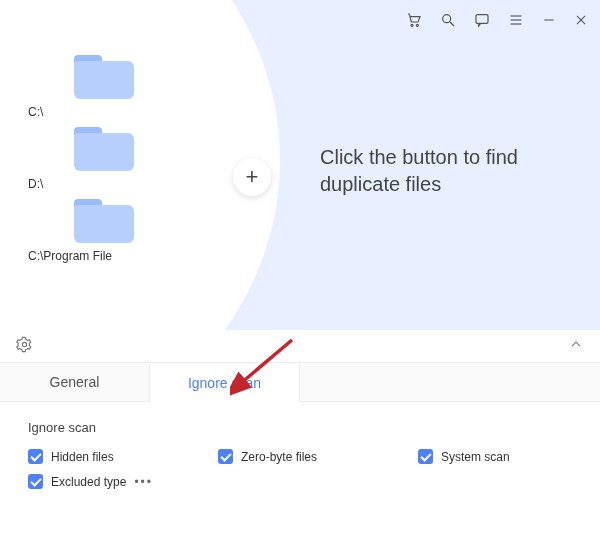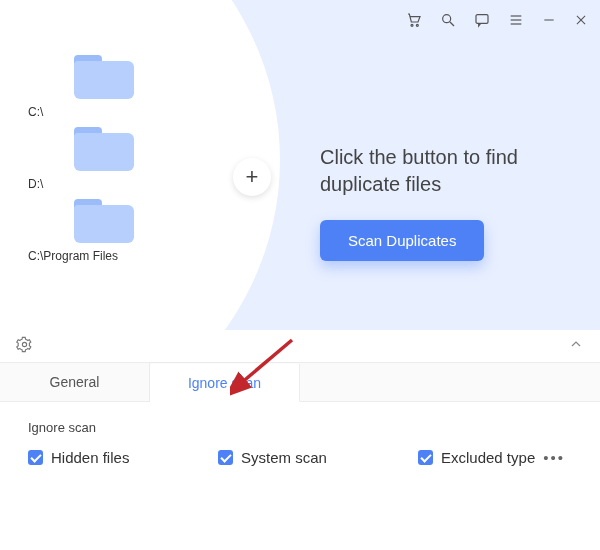--- a/index.html
+++ b/index.html
@@ -151,21 +151,21 @@
   }
   .settings-title {
     font-size: 13px;
     color: #444;
     margin-bottom: 14px;
   }
   .check-grid {
     display: grid;
     grid-template-columns: 190px 200px 160px;
     row-gap: 10px;
-    font-size: 15px;
+    font-size: 12px;
     color: #333;
   }
   .check {
     display: flex; align-items: center; gap: 8px;
   }
   .cb {
     width: 15px; height: 15px;
     border-radius: 3px;
     background: #4e81f6;
     position: relative;
@@ -243,31 +243,30 @@
       <div class="folder-item">
         <div class="folder-icon"></div>
         <div class="folder-label">C:\</div>
       </div>
       <div class="folder-item">
         <div class="folder-icon"></div>
         <div class="folder-label">D:\</div>
       </div>
       <div class="folder-item">
         <div class="folder-icon"></div>
-        <div class="folder-label">C:\Program Files</div>
+        <div class="folder-label">C:\Program File</div>
       </div>
     </div>
 
     <div class="add-circle">
       <span>+</span>
     </div>
 
     <div class="right-panel">
       <div class="right-heading">Click the button to find duplicate files</div>
-      <button class="scan-btn">Scan Duplicates</button>
     </div>
   </div>
 
   <div class="midbar">
     <span class="gear">
       <svg width="17" height="17" viewBox="0 0 24 24" fill="none" stroke="#777" stroke-width="1.6">
           <circle cx="12" cy="12" r="3"></circle>
           <path d="M19 12a7 7 0 0 0-.2-1.7l2.1-1.6-2-3.4-2.5 1a7 7 0 0 0-2.9-1.7L13 2h-4l-.5 2.6A7 7 0 0 0 5.6 6.3l-2.5-1-2 3.4 2.1 1.6A7 7 0 0 0 3 12c0 .6.1 1.1.2 1.7l-2.1 1.6 2 3.4 2.5-1a7 7 0 0 0 2.9 1.7L9 22h4l.5-2.6a7 7 0 0 0 2.9-1.7l2.5 1 2-3.4-2.1-1.6c.1-.6.2-1.1.2-1.7z"></path>
         </svg>
     </span>
@@ -285,20 +284,24 @@
 
   <div class="settings-panel">
     <div class="settings-title">Ignore scan</div>
     <div class="check-grid">
       <div class="check">
         <span class="cb"></span>
         <span>Hidden files</span>
       </div>
       <div class="check">
         <span class="cb"></span>
+        <span>Zero-byte files</span>
+      </div>
+      <div class="check">
+        <span class="cb"></span>
         <span>System scan</span>
       </div>
       <div class="check">
         <span class="cb"></span>
         <span>Excluded type</span>
         <span class="more-dots">•••</span>
       </div>
     </div>
   </div>
 

